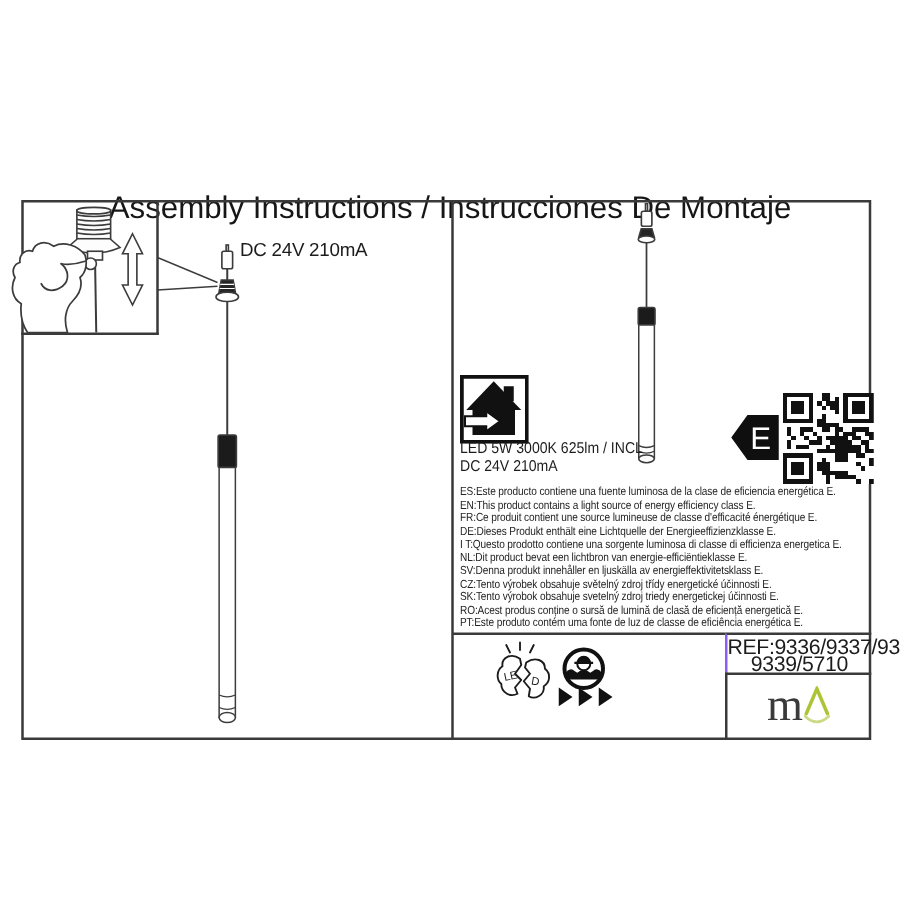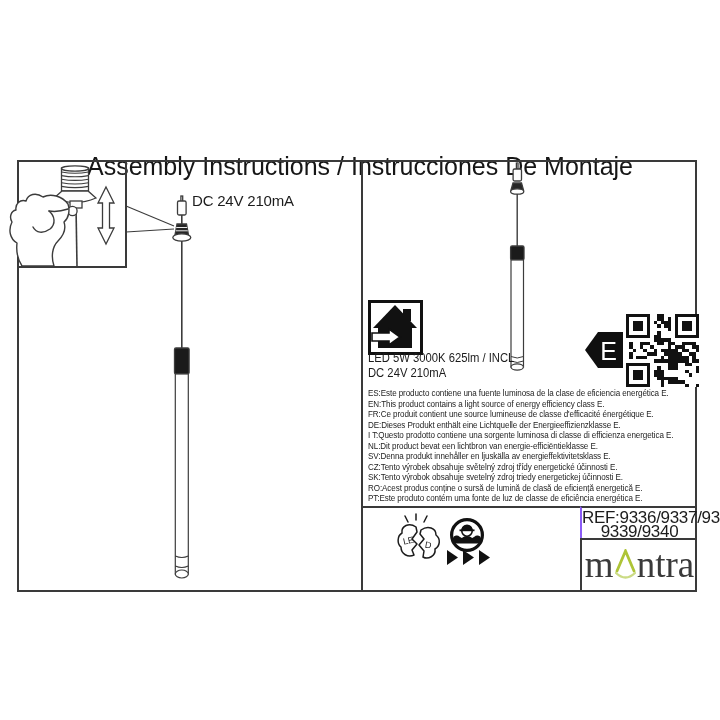--- a/index.html
+++ b/index.html
@@ -282,27 +282,26 @@
     <svg width="48" height="17" viewBox="0 0 48 17" fill="#111111">
       <polygon points="1,1 12,8.5 1,16"></polygon>
       <polygon points="17,1 28,8.5 17,16"></polygon>
       <polygon points="33,1 44,8.5 33,16"></polygon>
     </svg>
   </div>
 
 
   <div id="ref-cell" class="abs">
     <div>REF:9336/9337/9338</div>
-    <div>9339/9340</div>
+    <div>9339/5710</div>
   </div>
 
   <div id="brand-cell" class="abs">
     <div id="brand-row">
       <span class="brand-txt">m</span>
       <svg width="21" height="36" viewBox="0 0 21 36" style="margin:9px 1px 0 1px;">
         <path d="M2,22 L10.5,2 L19,22" fill="none" stroke-width="2.8" stroke-linecap="round" stroke="#aec437"></path>
         <path d="M1,24 Q10.5,33 20,24" fill="none" stroke-width="2.2" stroke-linecap="round" stroke="#cbdb85"></path>
       </svg>
-      <span class="brand-txt">ntra</span>
     </div>
   </div>
 
 </div>
 
 </body></html>

